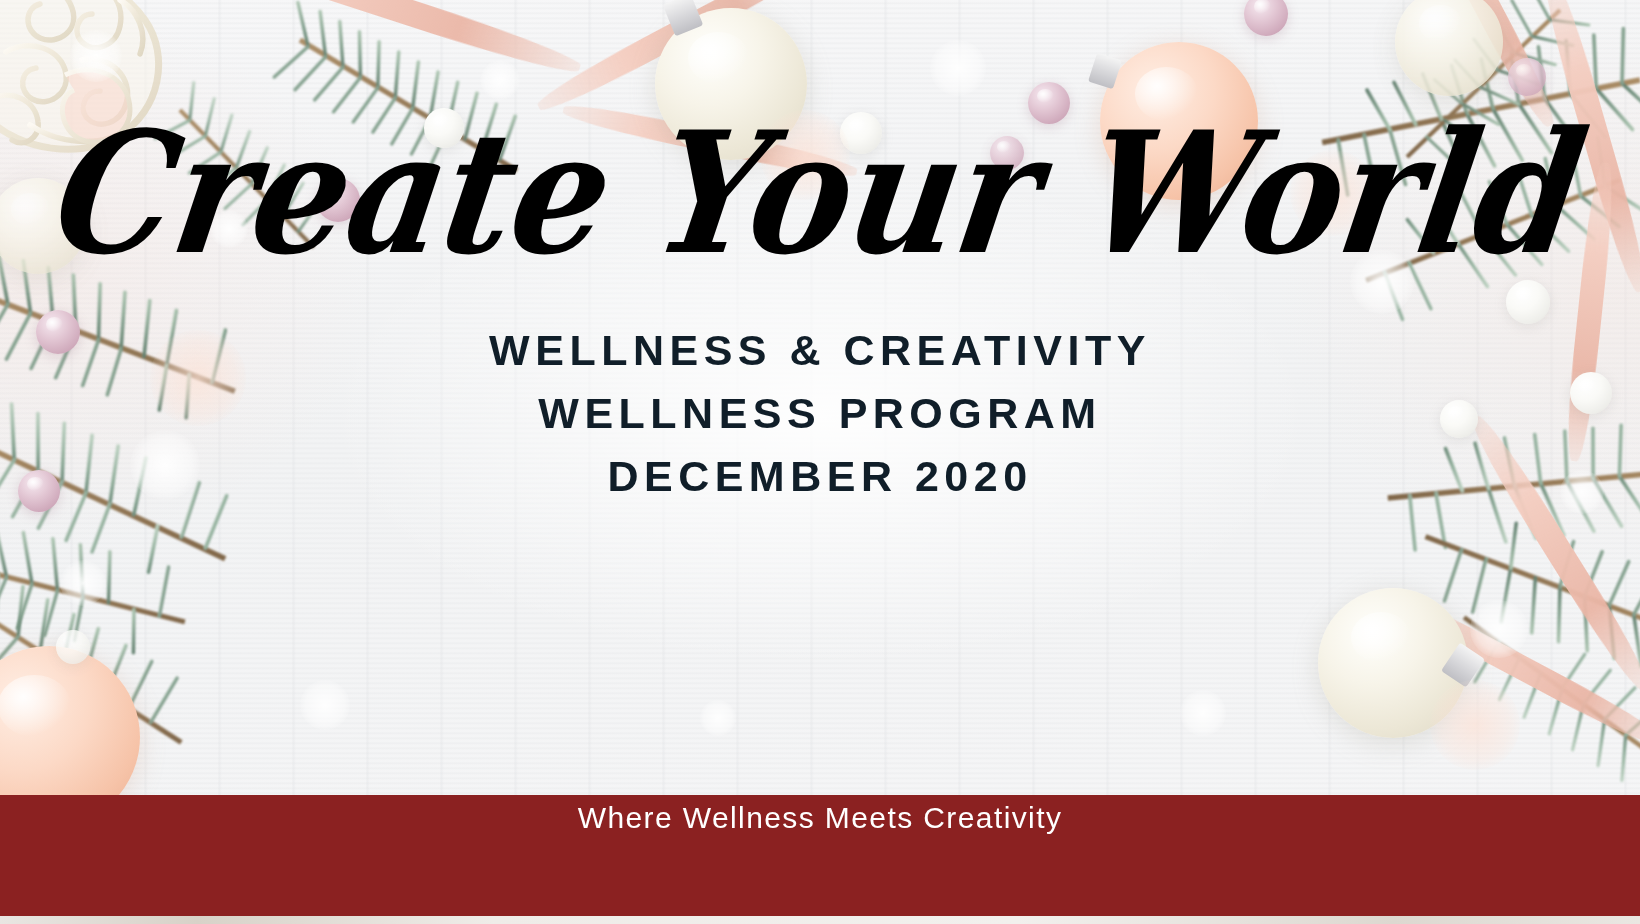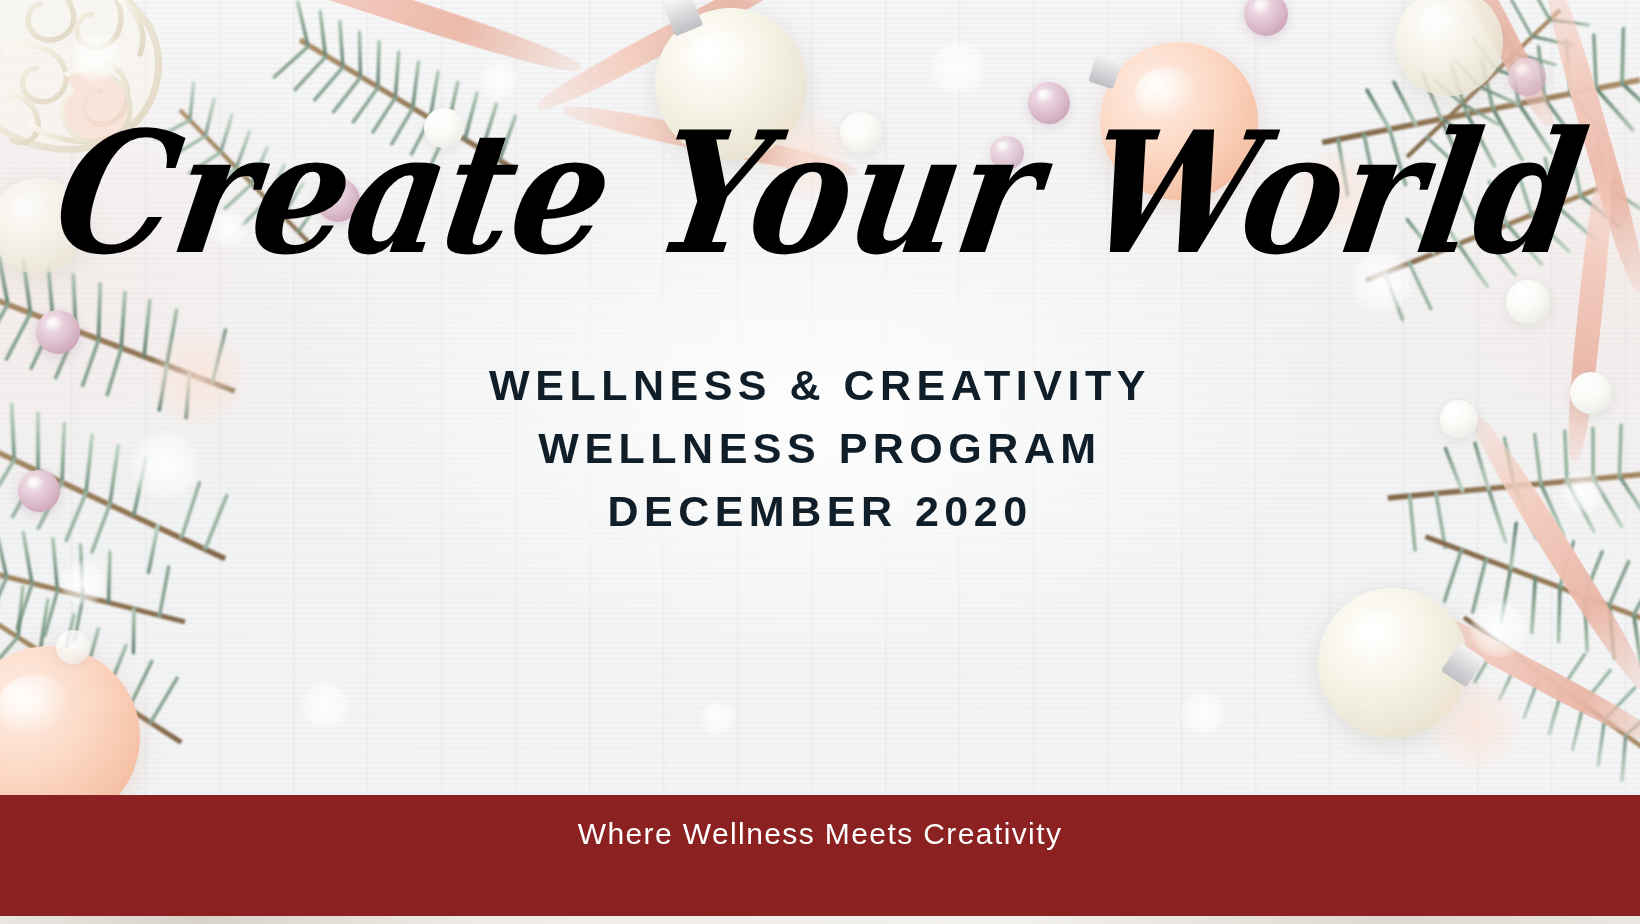--- a/index.html
+++ b/index.html
@@ -132,21 +132,21 @@
     font-size: 150px;
     line-height: 1.0;
     color: #000000;
     letter-spacing: -1px;
     white-space: nowrap;
     transform: skewX(-9deg) scaleY(1.12);
     transform-origin: center;
   }
 
   .block-lines {
-    margin-top: 86px;
+    margin-top: 51px;
     text-align: center;
     color: #101e29;
     font-weight: 700;
     font-size: 43px;
     line-height: 1.46;
     letter-spacing: 5.5px;
   }
   .block-lines .bl {
     display: block;
     white-space: nowrap;
@@ -166,21 +166,21 @@
     position: absolute;
     left: 0;
     right: 0;
     top: 795px;
     height: 121px;
     background: #8b2121;
     display: flex;
     justify-content: center;
   }
   .footer-text {
-    margin-top: 22px;
+    margin-top: 6px;
     color: #ffffff;
     font-size: 30px;
     font-weight: 400;
     letter-spacing: 1.4px;
     white-space: nowrap;
   }
 
   
   .footer-sliver {
     position: absolute;

